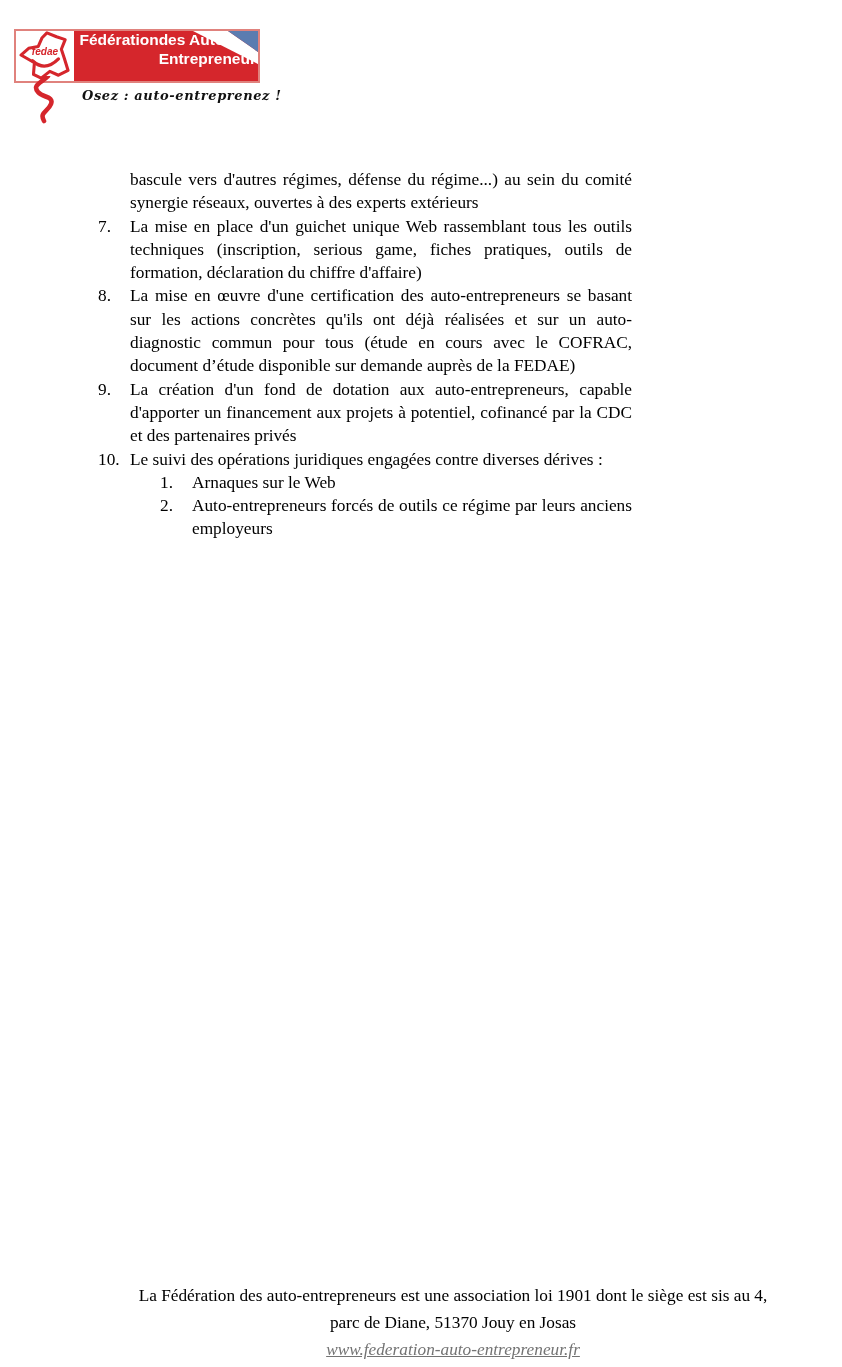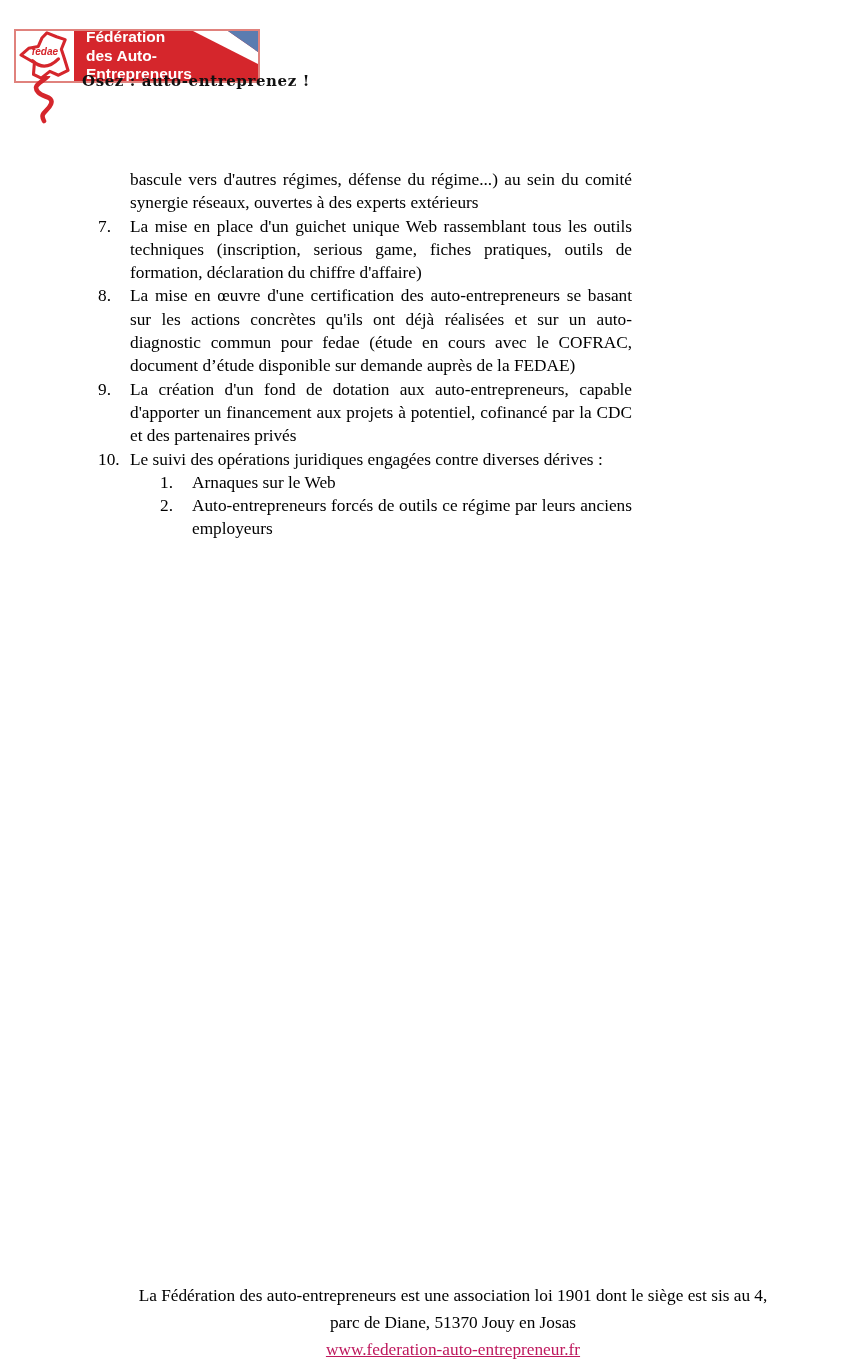--- a/index.html
+++ b/index.html
@@ -33,36 +33,37 @@
   .logo-red-cell {
     position: relative;
     width: 184px;
     background: #d5262c;
     color: #ffffff;
     font-family: "Liberation Sans", sans-serif;
     font-size: 15.5px;
     font-weight: 600;
     line-height: 18.5px;
     display: flex;
-    flex-direction: column;
+    flex-direction: row;
     justify-content: center;
     padding-left: 12px;
     box-sizing: border-box;
     overflow: hidden;
   }
   .corner-svg { position: absolute; top: 0; right: 0; }
   .logo-tail-svg { position: absolute; left: 28px; top: 76px; }
   .tagline {
     position: absolute;
     left: 82px;
-    top: 72px;
+    top: 88px;
     width: 180px;
     font-family: "DejaVu Serif", serif;
+    font-style: italic;
     font-weight: bold;
-    font-size: 15px;
+    font-size: 13px;
     letter-spacing: 0.6px;
     color: #111111;
     white-space: nowrap;
   }
 
   
   .doc-body {
     position: absolute;
     top: 168px;
     left: 0;
@@ -84,23 +85,24 @@
   .footer {
     position: absolute;
     left: 52px;
     top: 1282px;
     width: 802px;
     text-align: center;
     font-size: 17.3px;
     line-height: 27px;
   }
   .footer a, .site-link {
-    color: #be185d;
+    color: #737373;
     text-decoration: underline;
     cursor: pointer;
+    font-style: italic;
   }
 </style>
 </head>
 <body>
 
 <div class="page">
 
   <header>
     <div class="logo-strip">
       <div class="logo-map-cell">
@@ -130,21 +132,21 @@
 
     <div class="mainlist">
 
       <div class="li">
         <span class="num">7.</span>
         <span>La mise en place d'un guichet unique Web rassemblant tous les outils techniques (inscription, serious game, fiches pratiques, outils de formation, déclaration du chiffre d'affaire)</span>
       </div>
 
       <div class="li">
         <span class="num">8.</span>
-        <span>La mise en œuvre d'une certification des auto-entrepreneurs se basant sur les actions concrètes qu'ils ont déjà réalisées et sur un auto-diagnostic commun pour fedae (étude en cours avec le COFRAC, document d’étude disponible sur demande auprès de la FEDAE)</span>
+        <span>La mise en œuvre d'une certification des auto-entrepreneurs se basant sur les actions concrètes qu'ils ont déjà réalisées et sur un auto-diagnostic commun pour tous (étude en cours avec le COFRAC, document d’étude disponible sur demande auprès de la FEDAE)</span>
       </div>
 
       <div class="li">
         <span class="num">9.</span>
         <span>La création d'un fond de dotation aux auto-entrepreneurs, capable d'apporter un financement aux projets à potentiel, cofinancé par la CDC et des partenaires privés</span>
       </div>
 
       <div class="li">
         <span class="num">10.</span>
         <span>Le suivi des opérations juridiques engagées contre diverses dérives :</span>

